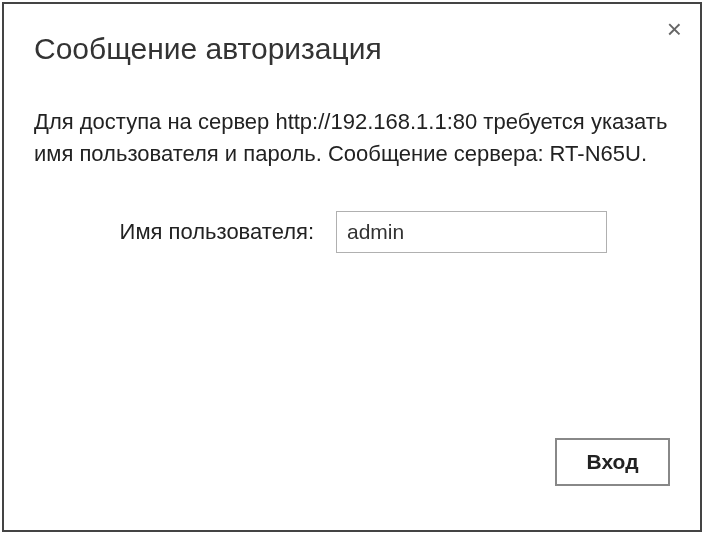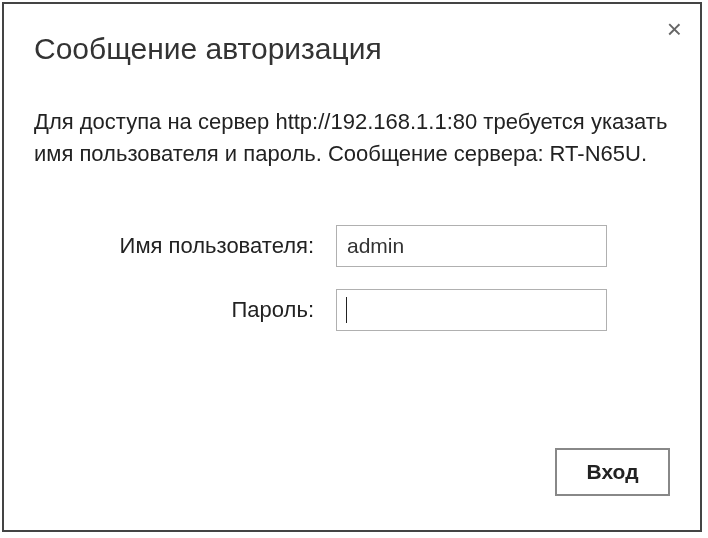--- a/index.html
+++ b/index.html
@@ -36,21 +36,21 @@
     .title {
       font-size: 30px;
       font-weight: 400;
       color: #333;
       margin-bottom: 40px;
     }
     .message {
       font-size: 22px;
       color: #222;
       line-height: 1.45;
-      margin-bottom: 55px;
+      margin-bottom: 41px;
     }
     .field-row {
       display: flex;
       align-items: center;
       margin-bottom: 22px;
       padding-left: 60px;
       gap: 12px;
     }
     .field-label {
       width: 230px;
@@ -74,21 +74,21 @@
     .text-cursor {
       position: absolute;
       left: 10px;
       top: 8px;
       width: 1px;
       height: 26px;
       background: #222;
     }
     .button-row {
       position: absolute;
-      bottom: 34px;
+      bottom: 44px;
       right: 30px;
       display: flex;
       gap: 28px;
     }
     .btn {
       min-width: 115px;
       height: 48px;
       border: 2px solid #888;
       background: #fff;
       font-size: 21px;
@@ -109,24 +109,17 @@
 
   <h1 class="title">Сообщение авторизация</h1>
 
   <p class="message">Для доступа на сервер http://192.168.1.1:80 требуется указать имя пользователя и пароль. Сообщение сервера: RT-N65U.</p>
 
   <div class="field-row">
     <div class="field-label">Имя пользователя:</div>
     <input type="text" class="field-input" value="admin" style="">
   </div>
 
-  <div class="field-row">
-    <div class="field-label">Пароль:</div>
-    <div class="cursor-input" style="position:relative;">
-      <input type="password" class="field-input" value="" style="">
-      <div class="text-cursor"></div>
-    </div>
-  </div>
 
   <div class="button-row">
     <button class="btn btn-primary">Вход</button>
   </div>
 </div>
 
 </body></html>

